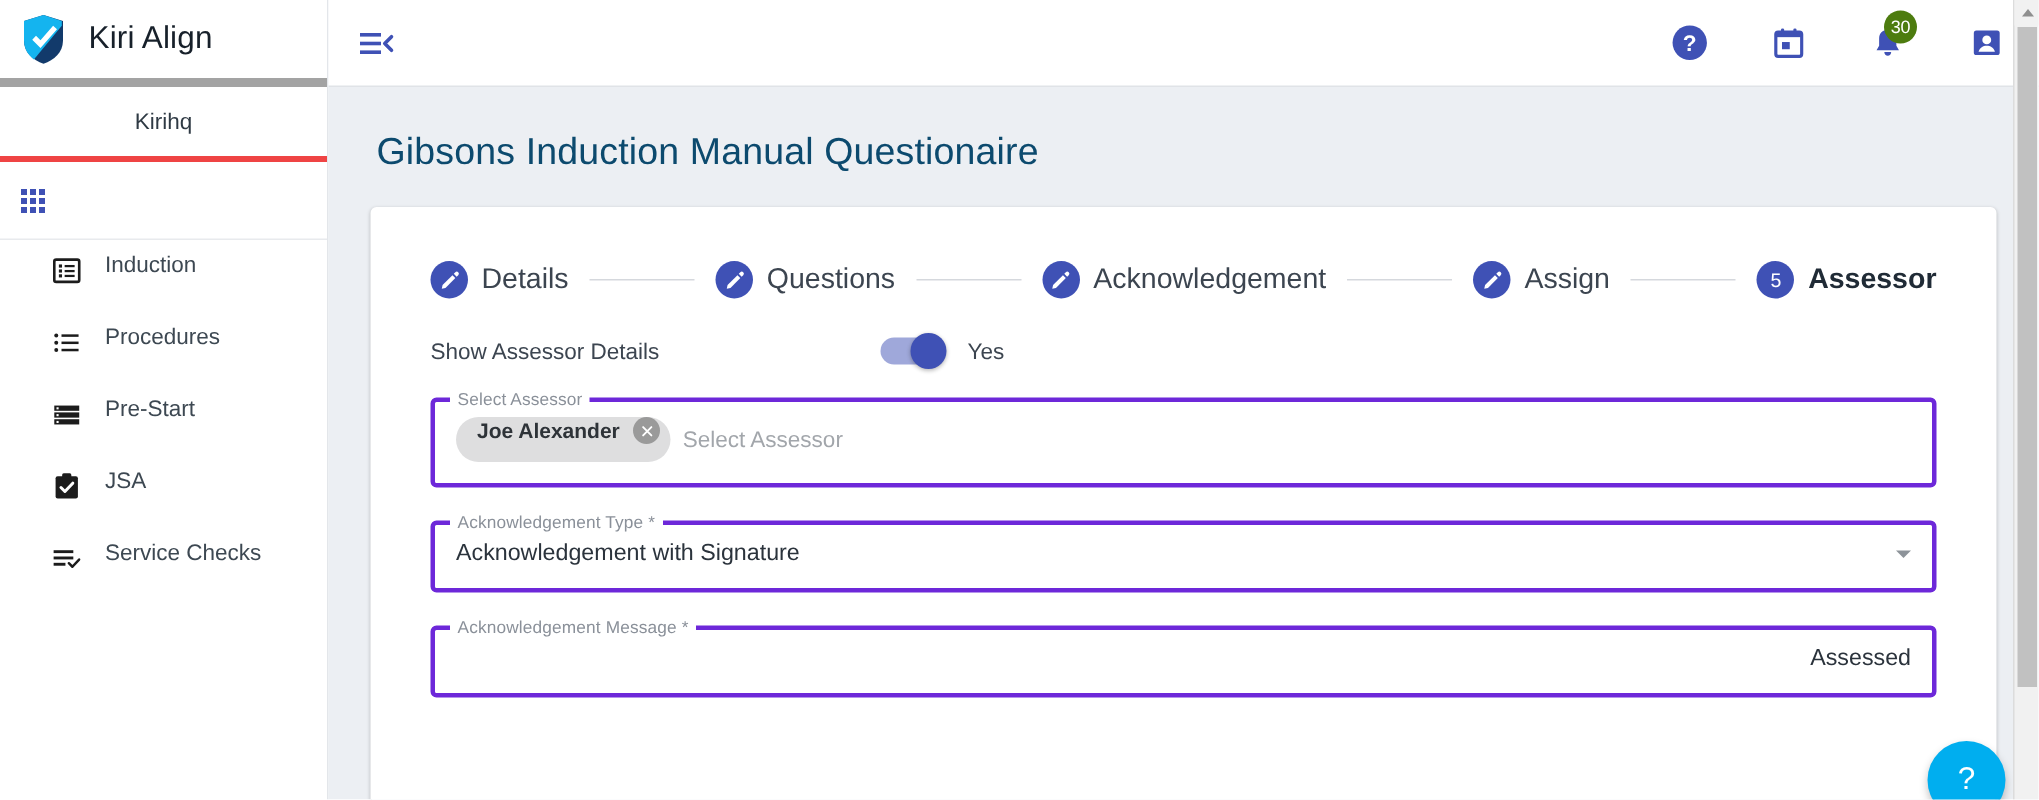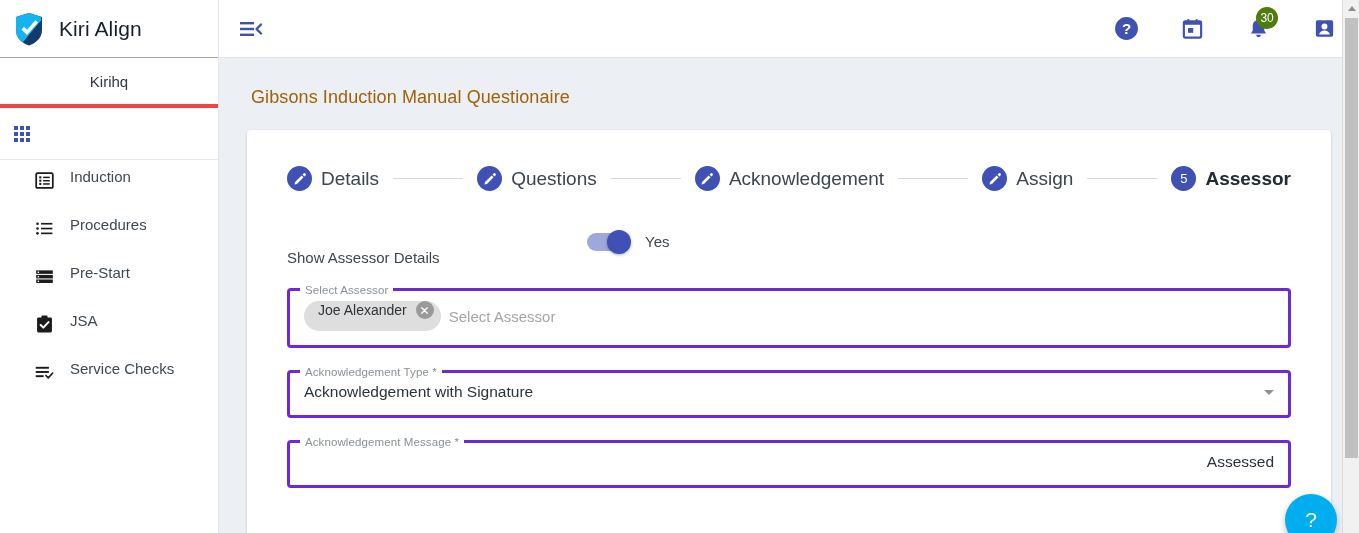--- a/index.html
+++ b/index.html
@@ -25,21 +25,21 @@
     border-right: 1px solid #e3e6ea;
     flex: 0 0 219px;
     display: flex;
     flex-direction: column;
   }
   .brand {
     height: 58px;
     display: flex;
     align-items: center;
     padding-left: 12px;
-    border-bottom: 1px solid #a3a3a3;
+    border-bottom: 6px solid #a3a3a3;
   }
   .brand-logo { width: 34px; height: 36px; flex: 0 0 34px; }
   .brand-name {
     font-size: 21px;
     color: #17202a;
     margin-left: 13px;
     letter-spacing: .1px;
   }
   .org-row {
     height: 50px;
@@ -131,22 +131,22 @@
     letter-spacing: -.2px;
   }
 
   .content {
     flex: 1 1 auto;
     overflow: hidden;
     padding: 0 28px;
     position: relative;
   }
   .page-title {
-    font-size: 18px;
-    color: #a16207;
+    font-size: 25px;
+    color: #0c4a6e;
     margin: 29px 0 0 4px;
     font-weight: 400;
     letter-spacing: .1px;
   }
   .card {
     margin-top: 22px;
     background: #ffffff;
     border-radius: 4px;
     box-shadow: 0 1px 3px rgba(0,0,0,.14), 0 1px 2px rgba(0,0,0,.07);
     padding: 30px 40px 40px 40px;
@@ -187,21 +187,20 @@
   
   .toggle-row {
     display: flex;
     align-items: center;
     margin-top: 26px;
   }
   .toggle-label {
     font-size: 15px;
     color: #3c4550;
     width: 300px;
-    margin-top: 32px;
   }
   .switch {
     width: 42px; height: 18px;
     border-radius: 9px;
     background: #9fa8da;
     position: relative;
     cursor: pointer;
     flex: 0 0 42px;
   }
   .switch .knob {
@@ -244,21 +243,21 @@
   .field-chipbox { min-height: 60px; }
   .chip {
     display: inline-flex;
     align-items: center;
     background: #dededf;
     border-radius: 15px;
     height: 30px;
     padding: 0 7px 12px 14px;
     font-size: 14px;
     color: #2e3338;
-    font-weight: 400;
+    font-weight: 700;
     margin-right: 8px;
   }
   .chip-x {
     width: 18px; height: 18px;
     border-radius: 50%;
     background: #9a9a9a;
     margin-left: 9px;
     display: flex; align-items: center; justify-content: center;
     cursor: pointer;
     flex: 0 0 18px;

